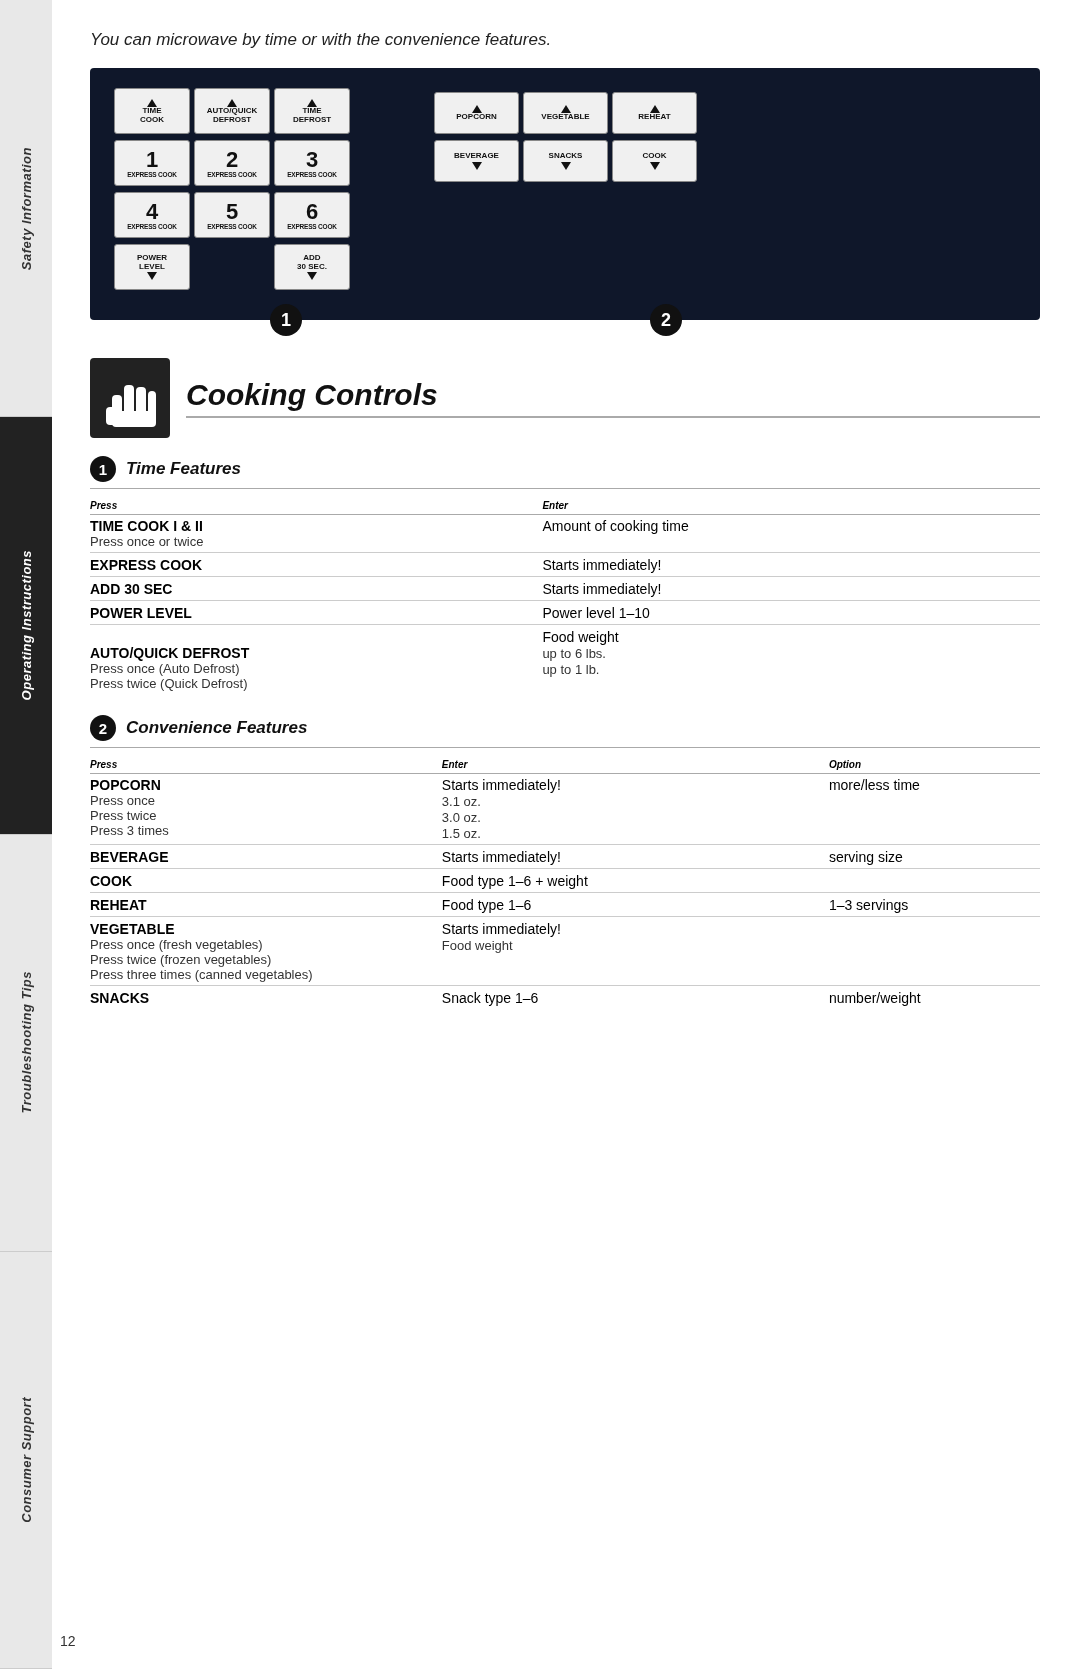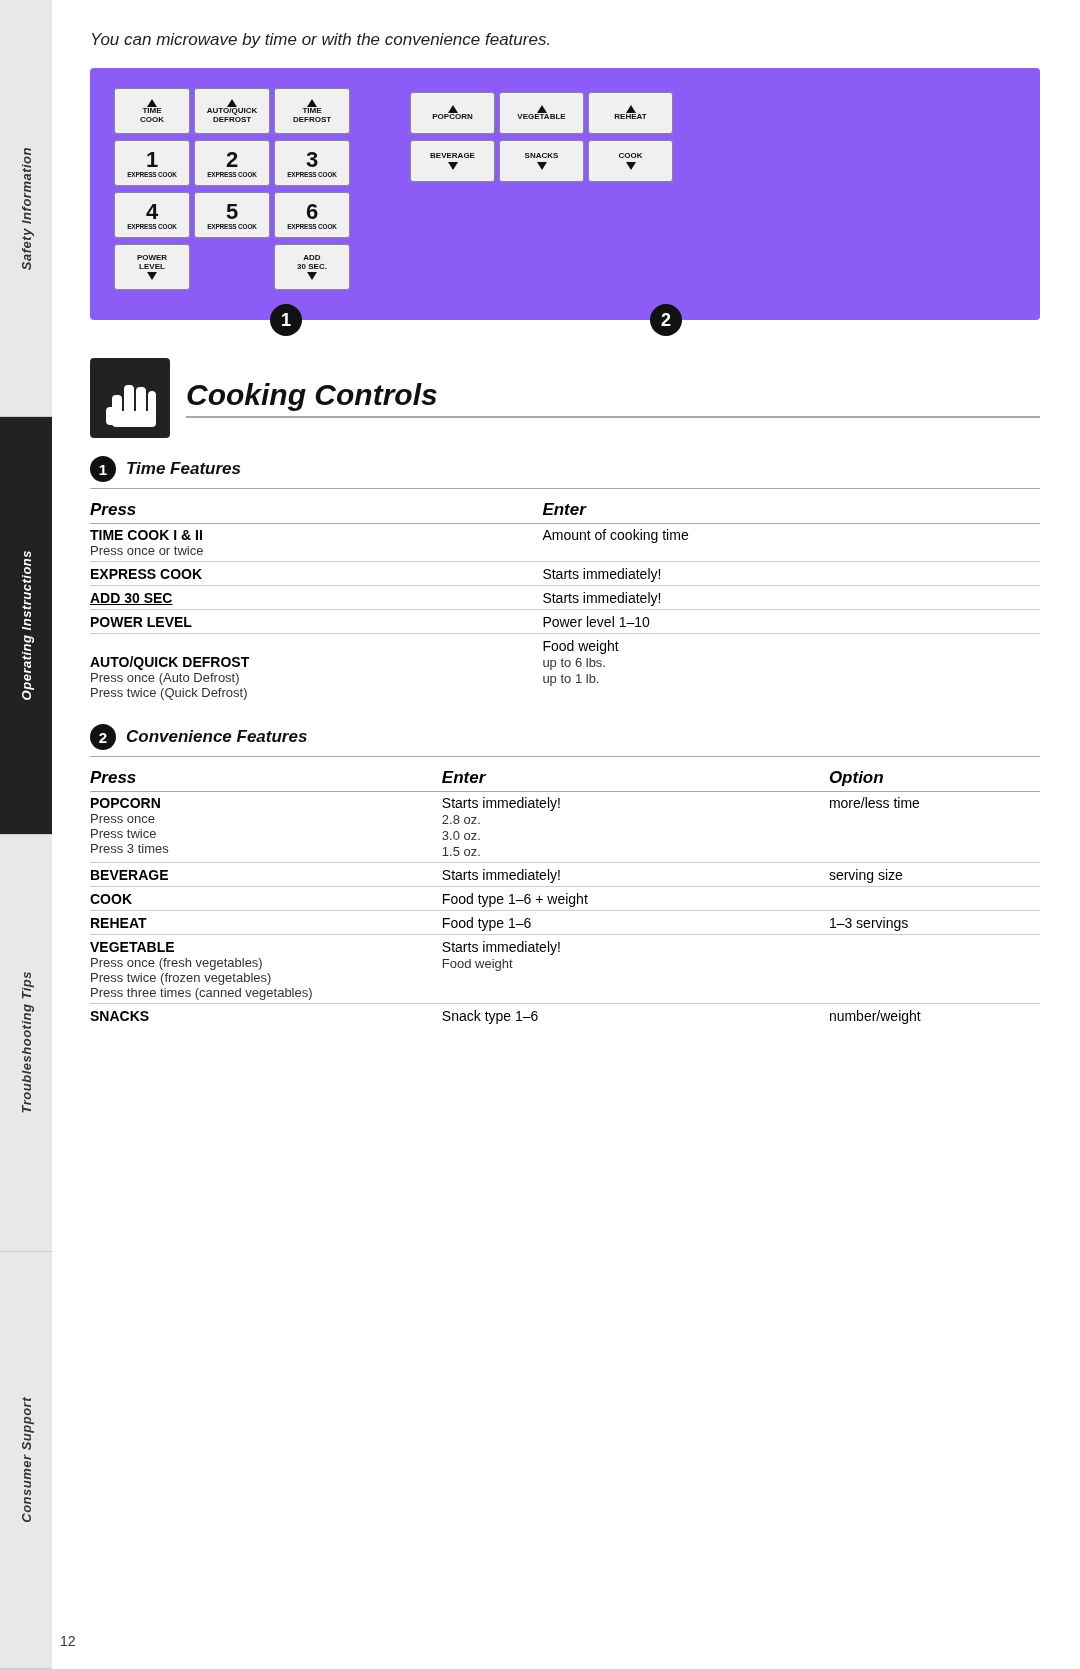--- a/index.html
+++ b/index.html
@@ -65,25 +65,25 @@
 
     .subtitle {
       font-size: 17px;
       font-style: italic;
       color: #222;
       margin-bottom: 18px;
     }
 
     
     .keypad-area {
-      background: #8b5cf6;
+      background: #0f172a;
       border-radius: 4px;
       padding: 20px 24px 30px 24px;
       display: flex;
-      gap: 60px;
+      gap: 84px;
       margin-bottom: 30px;
       position: relative;
     }
 
     .keypad-left {
       display: flex;
       flex-direction: column;
       gap: 6px;
     }
 
@@ -259,21 +259,21 @@
       font-size: 14px;
       margin-bottom: 10px;
     }
 
     .feature-table th {
       font-style: italic;
       font-weight: bold;
       text-align: left;
       padding: 3px 6px 3px 0;
       border-bottom: 1.5px solid #aaa;
-      font-size: 17px;
+      font-size: 10px;
     }
 
     .feature-table td {
       padding: 3px 6px 3px 0;
       vertical-align: top;
       font-size: 14px;
     }
 
     .bold-label {
       font-weight: bold;
@@ -464,21 +464,21 @@
           </td>
           <td>Amount of cooking time</td>
         </tr>
         <tr>
           <td style="border-top:1px solid #ccc; padding-top:4px;">
             <div class="bold-label">EXPRESS COOK</div>
           </td>
           <td style="border-top:1px solid #ccc; padding-top:4px;">Starts immediately!</td>
         </tr>
         <tr>
-          <td style="border-top:1px solid #ccc; padding-top:4px;text-decoration:underline;">
+          <td style="border-top:1px solid #ccc; padding-top:4px;">
             <div class="bold-label">ADD 30 SEC</div>
           </td>
           <td style="border-top:1px solid #ccc; padding-top:4px;">Starts immediately!</td>
         </tr>
         <tr>
           <td style="border-top:1px solid #ccc; padding-top:4px;">
             <div class="bold-label">POWER LEVEL</div>
           </td>
           <td style="border-top:1px solid #ccc; padding-top:4px;">Power level 1–10</td>
         </tr>
@@ -514,21 +514,21 @@
       <tbody>
         <tr>
           <td>
             <div class="bold-label">POPCORN</div>
             <div class="sub-text">Press once</div>
             <div class="sub-text">Press twice</div>
             <div class="sub-text">Press 3 times</div>
           </td>
           <td>
             Starts immediately!<br>
-            <span class="sub-text">2.8 oz.</span><br>
+            <span class="sub-text">3.1 oz.</span><br>
             <span class="sub-text">3.0 oz.</span><br>
             <span class="sub-text">1.5 oz.</span>
           </td>
           <td>more/less time</td>
         </tr>
         <tr>
           <td style="border-top:1px solid #ccc; padding-top:4px;">
             <div class="bold-label">BEVERAGE</div>
           </td>
           <td style="border-top:1px solid #ccc; padding-top:4px;">Starts immediately!</td>

